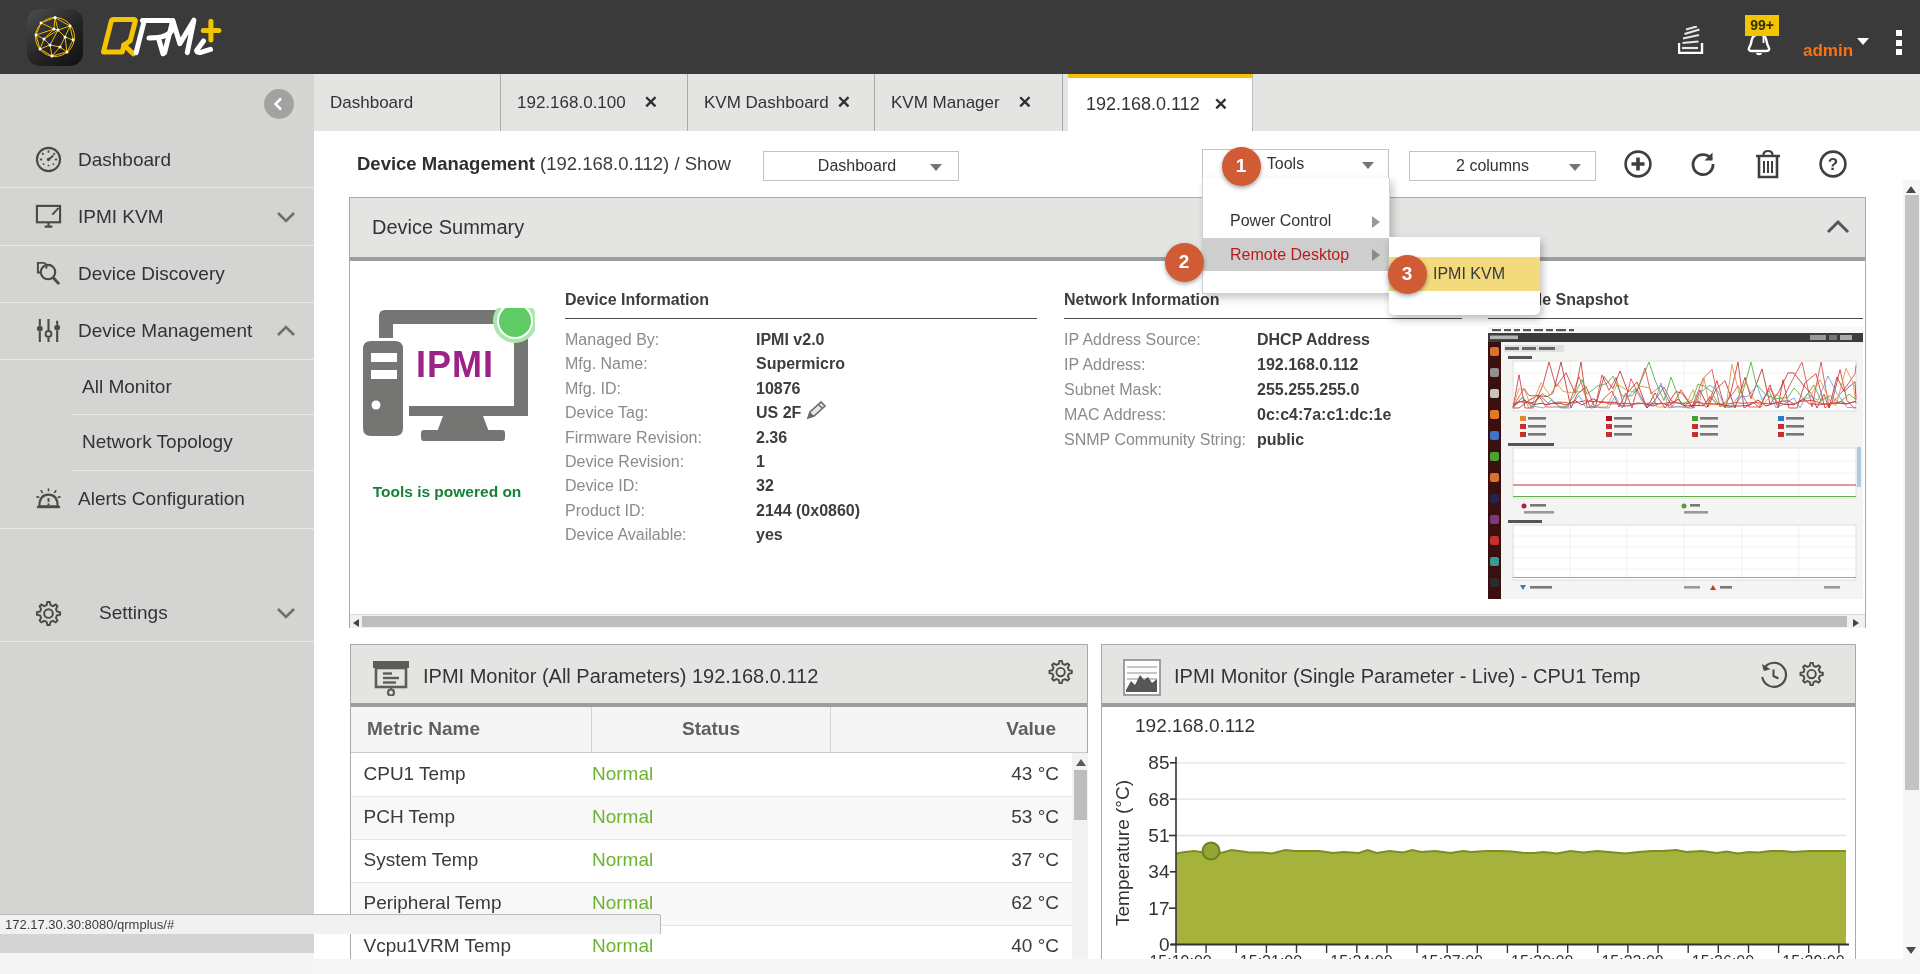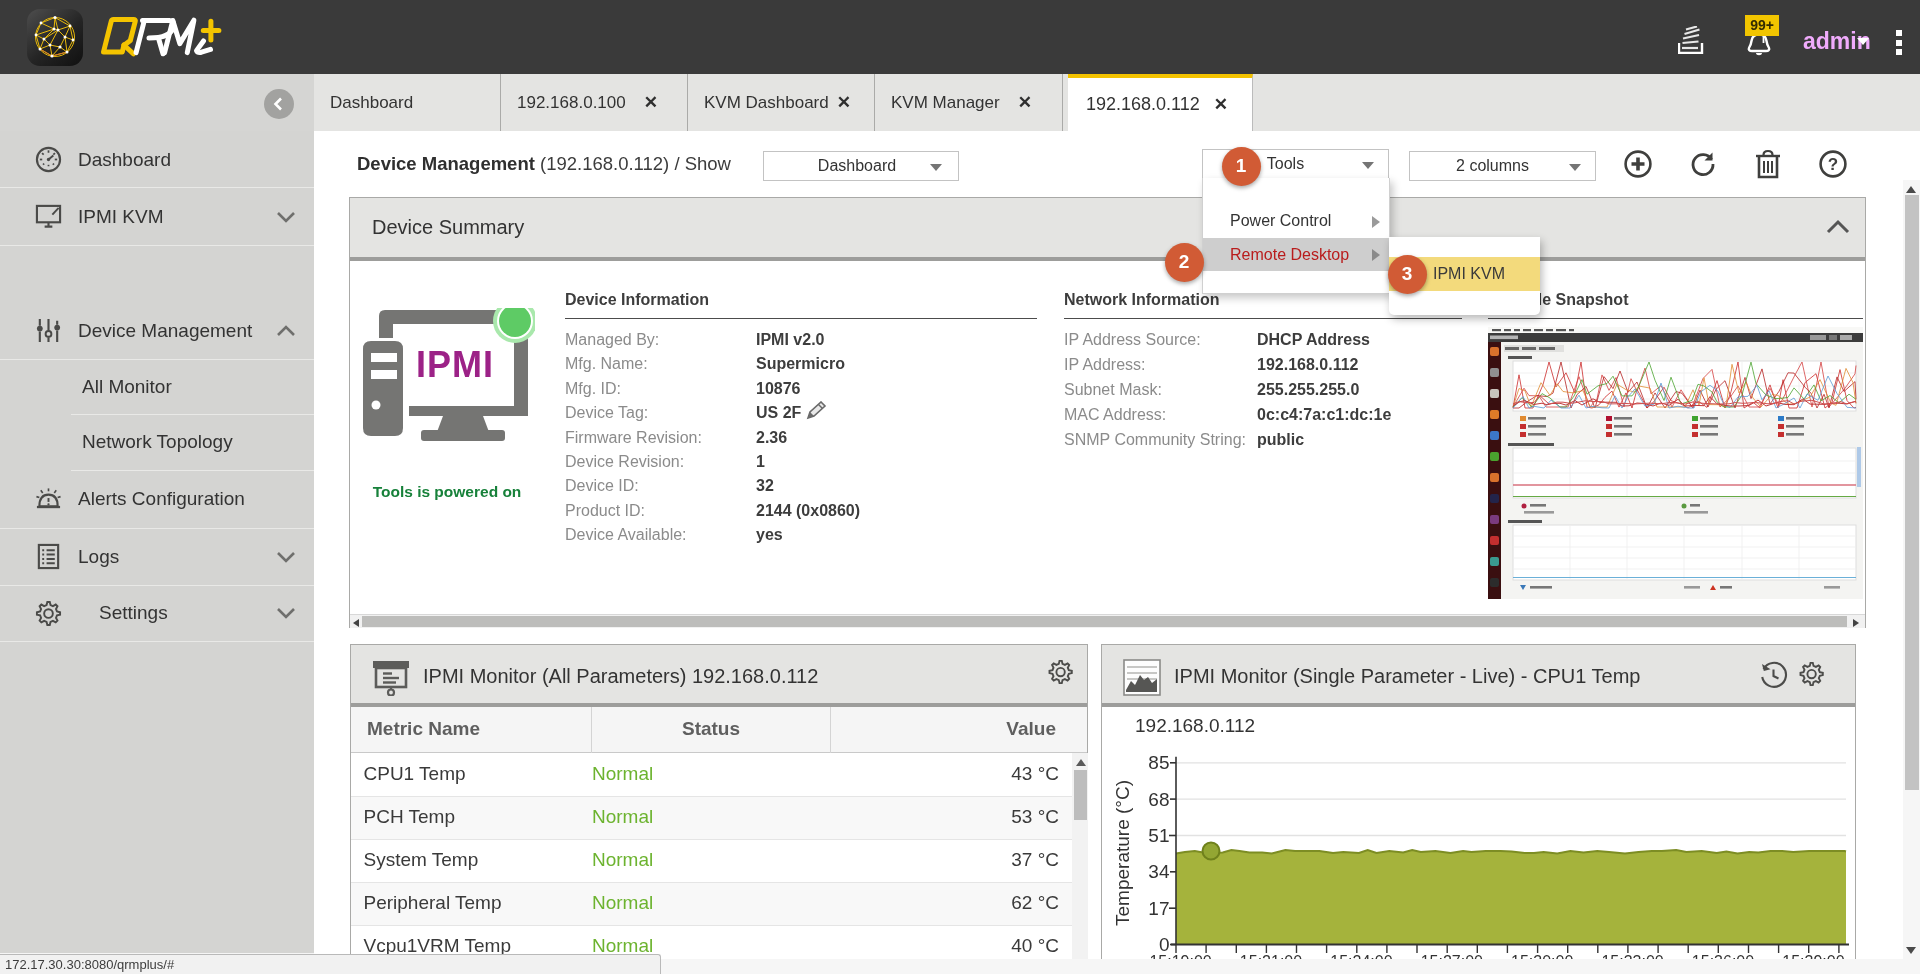--- a/index.html
+++ b/index.html
@@ -39,21 +39,21 @@
 .trow .normal{color:#6cb32f}
 .trow{position:absolute;left:0;width:721px;height:43.1px;border-bottom:1px solid #e5e5e5;background:#fff}
 .trow[data-r="1"],.trow[data-r="3"]{background:#f8f8f8}
 .trow[data-r="0"]{top:108.5px}.trow[data-r="1"]{top:151.6px}.trow[data-r="2"]{top:194.7px}.trow[data-r="3"]{top:237.8px}.trow[data-r="4"]{top:280.9px}
 .trow span{position:absolute;top:9.5px;font-size:19px;color:#3a3a3a}
 .trow .c1{left:12.5px}
 .trow .c2{left:241px;width:238px;text-align:left}
 .trow .c3{left:479px;width:229px;text-align:right}
 
 .badge{position:absolute;width:39px;height:39px;border-radius:50%;background:#d15b35;color:#fff;font-size:19px;font-weight:700;display:flex;align-items:center;justify-content:center;box-shadow:0 2px 4px rgba(0,0,0,0.35)}
-#statusbar{position:absolute;left:0;top:954px;width:661px;height:20px;background:#f1f1f1;border-top:1px solid #b9b9b9;border-right:1px solid #b9b9b9;border-top-right-radius:3px;font-size:13px;color:#3c3c3c;line-height:19px;padding-left:5px}
+#statusbar{position:absolute;left:0;top:914px;width:661px;height:20px;background:#f1f1f1;border-top:1px solid #b9b9b9;border-right:1px solid #b9b9b9;border-top-right-radius:3px;font-size:13px;color:#3c3c3c;line-height:19px;padding-left:5px}
 </style>
 </head>
 <body>
 <div id="page">
   <div id="hdr">
     <div id="logo">
       <svg width="56" height="57" viewBox="0 0 56 57">
         <g stroke="#e8b90a" stroke-width="1" fill="none">
           <circle cx="28" cy="28" r="19.5"></circle>
           <path d="M28 8.5 L14 14 L9 26 L13 40 L25 47 L40 43 L46 31 L43 17 Z"></path>
@@ -105,21 +105,21 @@
         <path d="M6.5 8 L21.5 3.5"></path>
         <path d="M8 3.5 L19 0.5"></path>
       </g>
     </svg>
     <svg class="abs" style="left:1744px;top:33px" width="30" height="25" viewBox="0 0 30 25">
       <path d="M8 18 C5.5 18 4.2 16.5 5 15 C6.5 12.5 7.2 10.5 7.6 7.5 C8.2 3.5 11 1.5 15 1.5 C19 1.5 21.8 3.5 22.4 7.5 C22.8 10.5 23.5 12.5 25 15 C25.8 16.5 24.5 18 22 18 Z" fill="none" stroke="#fff" stroke-width="2.4"></path>
       <path d="M12 20 C12 23 18 23 18 20 Z" fill="#fff"></path>
       <path d="M19.5 3.5 L19.5 10" stroke="#fff" stroke-width="1.8"></path>
     </svg>
     <div class="abs" style="left:1745px;top:15px;width:34px;height:21px;background:#f2c500;color:#332c00;font-size:14px;font-weight:700;text-align:center;line-height:21px">99+</div>
-    <div class="abs" style="left:1803px;top:28px;color:#f0abfc;font-size:23px;font-weight:700">admin</div>
+    <div class="abs" style="left:1803px;top:41px;color:#f97316;font-size:17px;font-weight:700">admin</div>
     <div class="abs" style="left:1857px;top:38px;width:0;height:0;border-left:6px solid transparent;border-right:6px solid transparent;border-top:7.5px solid #fff"></div>
     <div class="abs" style="left:1896px;top:30px;width:6px;height:6px;background:#fff"></div>
     <div class="abs" style="left:1896px;top:39.7px;width:6px;height:6px;background:#fff"></div>
     <div class="abs" style="left:1896px;top:49.4px;width:6px;height:6px;background:#fff"></div>
   </div>
   <div id="tabbar">
     <div class="side"></div>
     <div class="abs" style="left:264px;top:89px;width:30px;height:30px;border-radius:50%;background:#a2a2a0;top:15px;left:264px"></div>
     <svg class="abs" style="left:272px;top:23px" width="14" height="14" viewBox="0 0 14 14">
         <path d="M9 1.5 L3.5 7 L9 12.5" stroke="#fff" stroke-width="2.6" fill="none"></path>
@@ -153,20 +153,29 @@
       <svg class="micon" viewBox="0 0 28 28">
           <rect x="2" y="3" width="24" height="17" fill="none" stroke="#4a4a48" stroke-width="2.2"></rect>
           <path d="M24.5 5 L18 12" stroke="#4a4a48" stroke-width="2"></path>
           <path d="M10 24.5 L18 24.5 M14 20 L14 24" stroke="#4a4a48" stroke-width="2.2"></path>
         </svg>
       <div class="txt" style="margin-left:78px">IPMI KVM</div>
       <svg class="chev" width="20" height="12" viewBox="0 0 20 12">
           <path d="M2 2 L10 10 L18 2" stroke="#6f6f6d" stroke-width="2.6" fill="none"></path>
         </svg>
     </div>
+    <div class="mrow" style="top:114.5px;height:57px">
+      <svg class="micon" viewBox="0 0 28 28">
+          <path d="M10 3 L3 3 L3 13 L7 13" fill="none" stroke="#4a4a48" stroke-width="2"></path>
+          <path d="M10 3 Q13 5.5 11.5 9" fill="none" stroke="#4a4a48" stroke-width="2"></path>
+          <circle cx="13.5" cy="12.5" r="7.5" fill="none" stroke="#4a4a48" stroke-width="2.2"></circle>
+          <path d="M19 18.5 L25 25" stroke="#4a4a48" stroke-width="3"></path>
+        </svg>
+      <div class="txt" style="margin-left:78px">Device Discovery</div>
+    </div>
     <div class="mrow" style="top:171.5px;height:57px">
       <svg class="micon" viewBox="0 0 28 28">
           <g stroke="#4a4a48" stroke-width="2.2" fill="none">
             <path d="M5 2 L5 9 M5 15 L5 26"></path>
             <path d="M14 2 L14 14 M14 21 L14 26"></path>
             <path d="M23 4 L23 8 M23 14 L23 26"></path>
           </g>
           <circle cx="5" cy="12" r="3" fill="#4a4a48"></circle>
           <circle cx="14" cy="17.5" r="3" fill="none" stroke="#4a4a48" stroke-width="2"></circle>
           <circle cx="23" cy="11" r="3" fill="#4a4a48"></circle>
@@ -190,33 +199,20 @@
           <circle cx="14" cy="19" r="1.2" fill="#4a4a48"></circle>
           <g stroke="#4a4a48" stroke-width="1.7">
             <path d="M14 2.5 L14 5.5"></path>
             <path d="M6 4.5 L8 7.2"></path>
             <path d="M22 4.5 L20 7.2"></path>
             <path d="M1.5 11 L4.5 12"></path>
             <path d="M26.5 11 L23.5 12"></path>
           </g>
         </svg>
       <div class="txt" style="margin-left:78px">Alerts Configuration</div>
-    </div>
-    <div class="mrow" style="top:397.5px;height:57px">
-      <svg class="micon" viewBox="0 0 28 28">
-          <rect x="4" y="2" width="20" height="24" fill="none" stroke="#4a4a48" stroke-width="2.2"></rect>
-          <g stroke="#4a4a48" stroke-width="2">
-            <path d="M12 7.5 L20.5 7.5 M12 12 L20.5 12 M12 16.5 L20.5 16.5 M12 21 L20.5 21"></path>
-            <path d="M7.5 7.5 L9.5 7.5 M7.5 12 L9.5 12 M7.5 16.5 L9.5 16.5 M7.5 21 L9.5 21"></path>
-          </g>
-        </svg>
-      <div class="txt" style="margin-left:78px">Logs</div>
-      <svg class="chev" width="20" height="12" viewBox="0 0 20 12">
-          <path d="M2 2 L10 10 L18 2" stroke="#6f6f6d" stroke-width="2.6" fill="none"></path>
-        </svg>
     </div>
     <div class="mrow" style="top:454.5px;height:56px">
       <svg class="micon" viewBox="0 0 28 28">
           <path d="M14 3 L16.5 3 L17.3 6.2 L19.8 7.3 L22.7 5.7 L24.5 7.5 L23 10.4 L24 12.9 L27.2 13.7 L27.2 16.2 L24 17 L23 19.5 L24.5 22.4 L22.7 24.2 L19.8 22.6 L17.3 23.7 L16.5 27 L14 27 L13.2 23.7 L10.7 22.6 L7.8 24.2 L6 22.4 L7.5 19.5 L6.5 17 L3.2 16.2 L3.2 13.7 L6.5 12.9 L7.5 10.4 L6 7.5 L7.8 5.7 L10.7 7.3 L13.2 6.2 Z" transform="translate(-1.2,-1)" fill="none" stroke="#4a4a48" stroke-width="2"></path>
           <circle cx="14" cy="14" r="4.5" fill="none" stroke="#4a4a48" stroke-width="2"></circle>
         </svg>
       <div class="txt" style="margin-left:99px">Settings</div>
       <svg class="chev" width="20" height="12" viewBox="0 0 20 12">
           <path d="M2 2 L10 10 L18 2" stroke="#6f6f6d" stroke-width="2.6" fill="none"></path>
         </svg>

